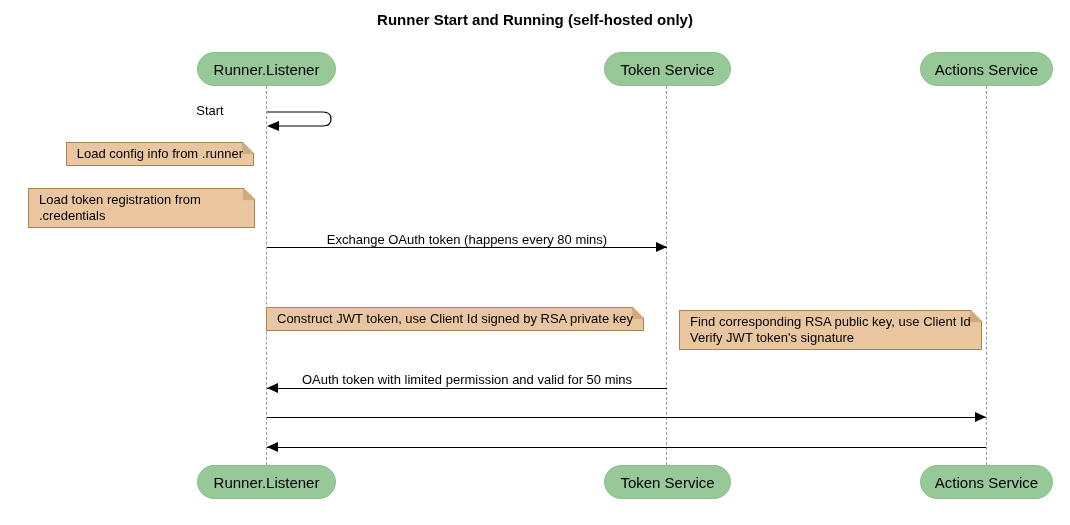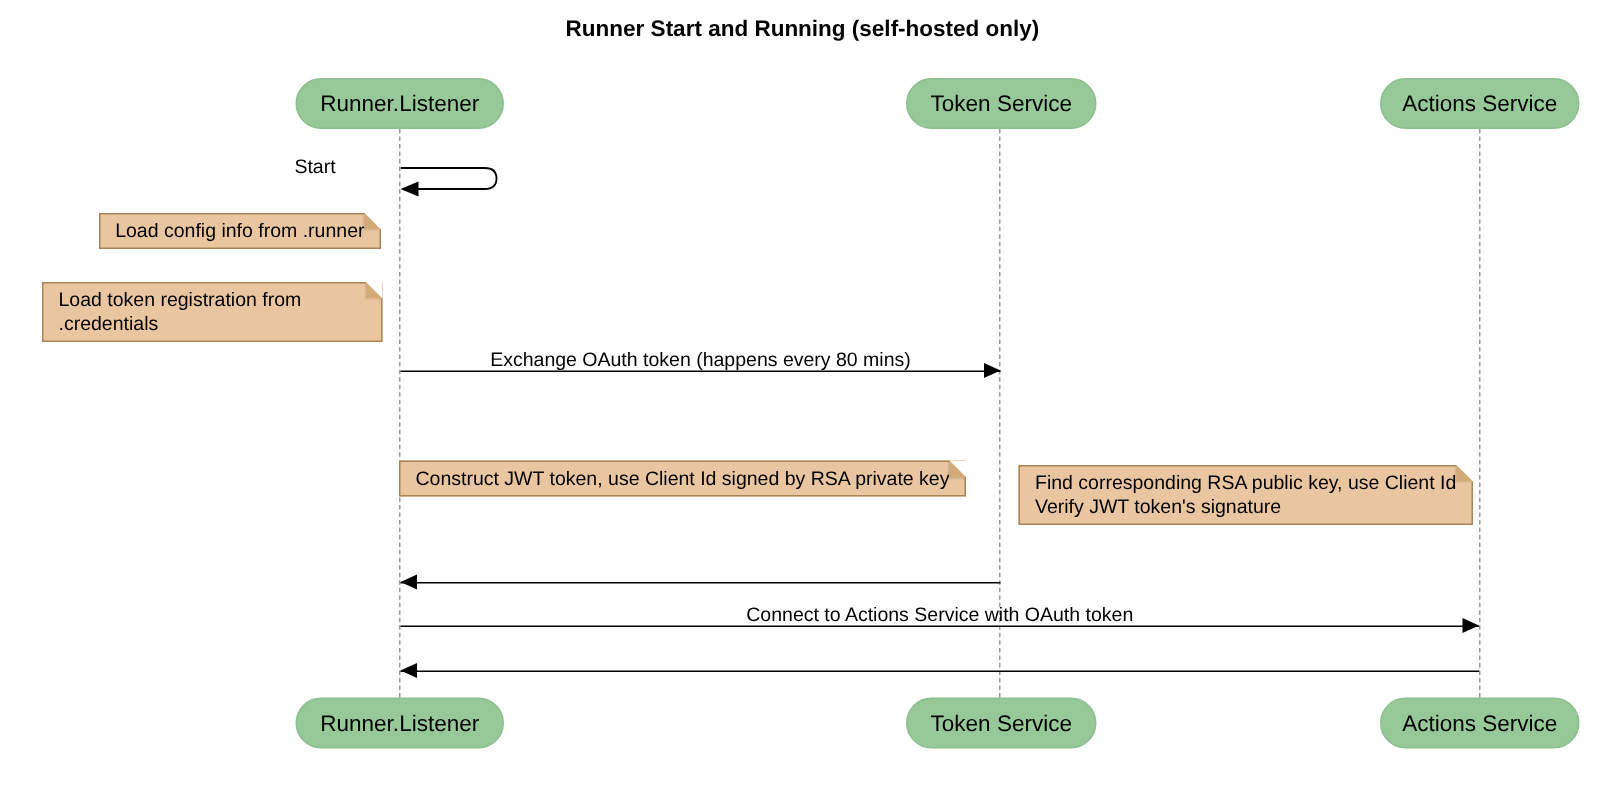--- a/index.html
+++ b/index.html
@@ -97,25 +97,25 @@
   <div class="msg-label" style="left:267px; top:233px; width:400px;">Exchange OAuth token (happens every 80 mins)</div>
   <div class="arrow" style="left:267px; top:247px; width:400px;">
     <span class="head right"></span>
   </div>
 
   <div class="note" style="left:266px; top:263px;margin-top:44px;">Construct JWT token, use Client Id signed by RSA private key</div>
 
   <div class="note" style="left:679px; top:310px;">Find corresponding RSA public key, use Client Id
 Verify JWT token's signature</div>
 
+  <div class="msg-label" style="left:267px; top:373px; width:400px;">OAuth token with limited permission and valid for 50 mins</div>
   <div class="arrow" style="left:267px; top:388px; width:400px;">
     <span class="head left"></span>
   </div>
 
-  <div class="msg-label" style="left:267px; top:403px; width:719px;">Connect to Actions Service with OAuth token</div>
   <div class="arrow" style="left:267px; top:417px; width:719px;">
     <span class="head right"></span>
   </div>
 
   <div class="arrow" style="left:267px; top:447px; width:719px;">
     <span class="head left"></span>
   </div>
 
   <div class="pbox" style="left:197px; top:465px; width:139px;">
     <span>Runner.Listener</span>

